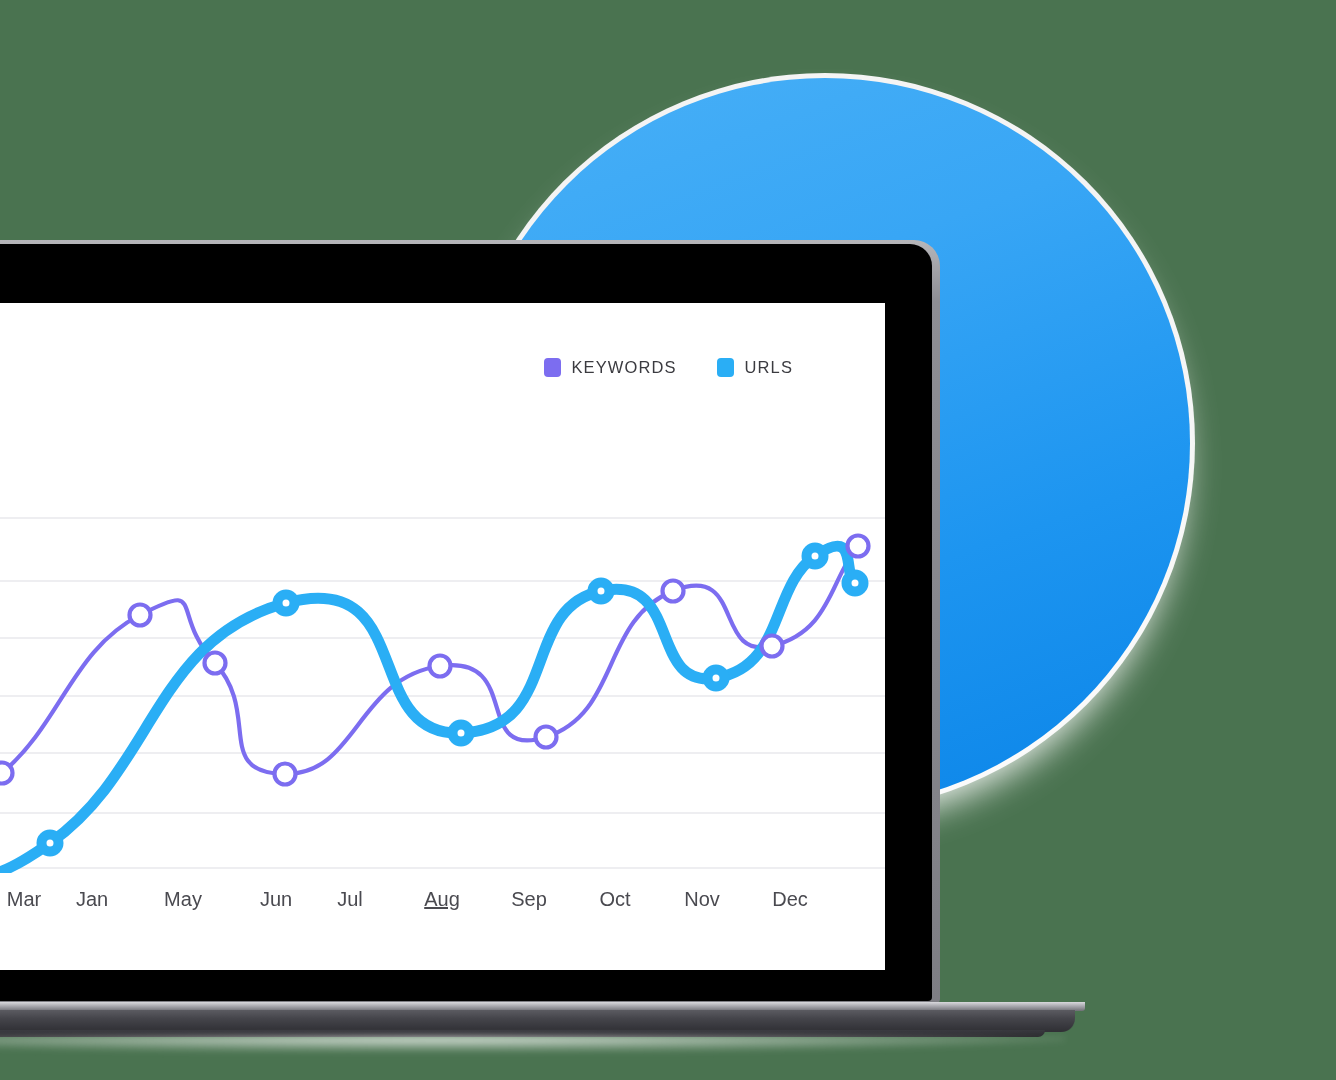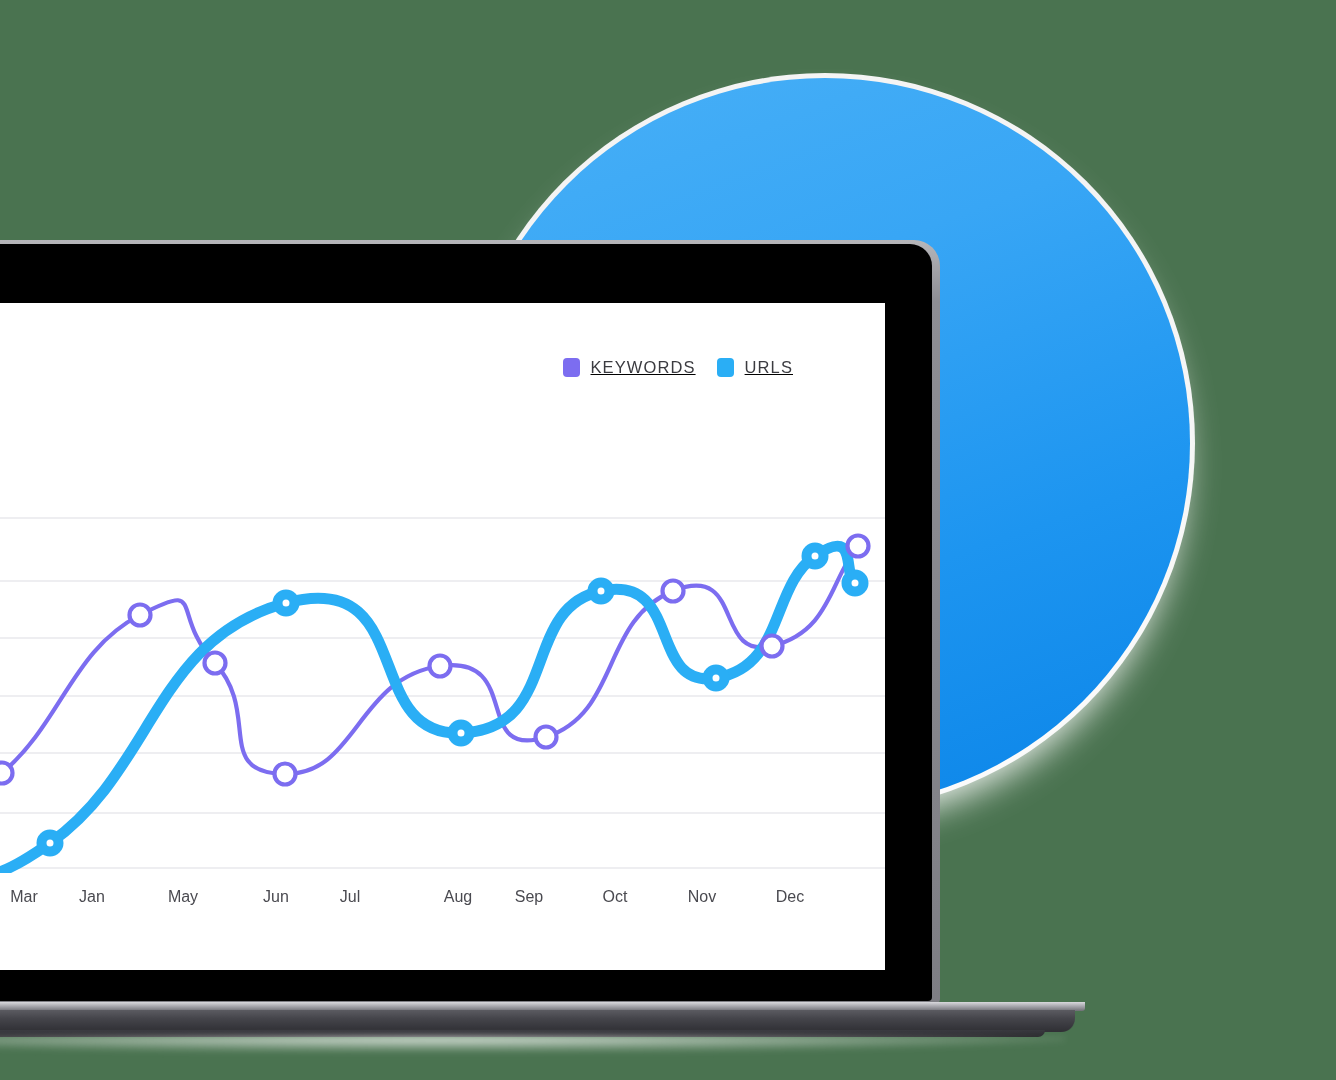--- a/index.html
+++ b/index.html
@@ -77,39 +77,39 @@
   }
 
   
   #chart-card{position:absolute;inset:0;padding:0;}
 
   #card-head{
     position:absolute;left:0;top:0;width:955px;height:122px;
   }
   #legend{
     position:absolute;right:92px;top:55px;
-    display:flex;align-items:center;gap:21px;text-decoration:underline;
+    display:flex;align-items:center;gap:40px;
   }
   .legend-item{display:flex;align-items:center;gap:11px;}
   .legend-swatch{width:17px;height:19px;border-radius:4px;display:block;}
   .legend-label{
     font-size:16.5px;letter-spacing:1.1px;color:#3b3b40;font-weight:500;
   }
 
   #plot{
     position:absolute;left:0;top:150px;width:955px;height:420px;
   }
   #plot svg{display:block;}
 
   #xaxis{
     position:absolute;left:0;top:585px;width:955px;height:50px;
   }
   .xtick{
     position:absolute;top:0;
-    font-size:16px;color:#4a4a50;font-weight:400;
+    font-size:20px;color:#4a4a50;font-weight:400;
     transform:translateX(-50%);white-space:nowrap;
   }
 </style>
 </head>
 <body>
 
 <div id="circle-highlight"></div>
 <div id="blue-circle"></div>
 
 <div id="laptop">
@@ -166,21 +166,21 @@
             <circle cx="925" cy="130" r="8.5" fill="#ffffff" stroke="#2aaef5" stroke-width="10"></circle>
           </svg>
       </div>
 
       <div id="xaxis">
           <span class="xtick" style="left: 94px;">Mar</span>
           <span class="xtick" style="left: 162px;">Jan</span>
           <span class="xtick" style="left: 253px;">May</span>
           <span class="xtick" style="left: 346px;">Jun</span>
           <span class="xtick" style="left: 420px; text-align: right;">Jul</span>
-          <span class="xtick" style="left: 528px;">Aug</span>
+          <span class="xtick" style="left: 512px; text-decoration: underline;">Aug</span>
           <span class="xtick" style="left: 599px; text-align: right;">Sep</span>
           <span class="xtick" style="left: 685px;">Oct</span>
           <span class="xtick" style="left: 772px;">Nov</span>
           <span class="xtick" style="left: 860px;">Dec</span>
         </div>
 
     </div>
   </div>
 
   <div id="base">

